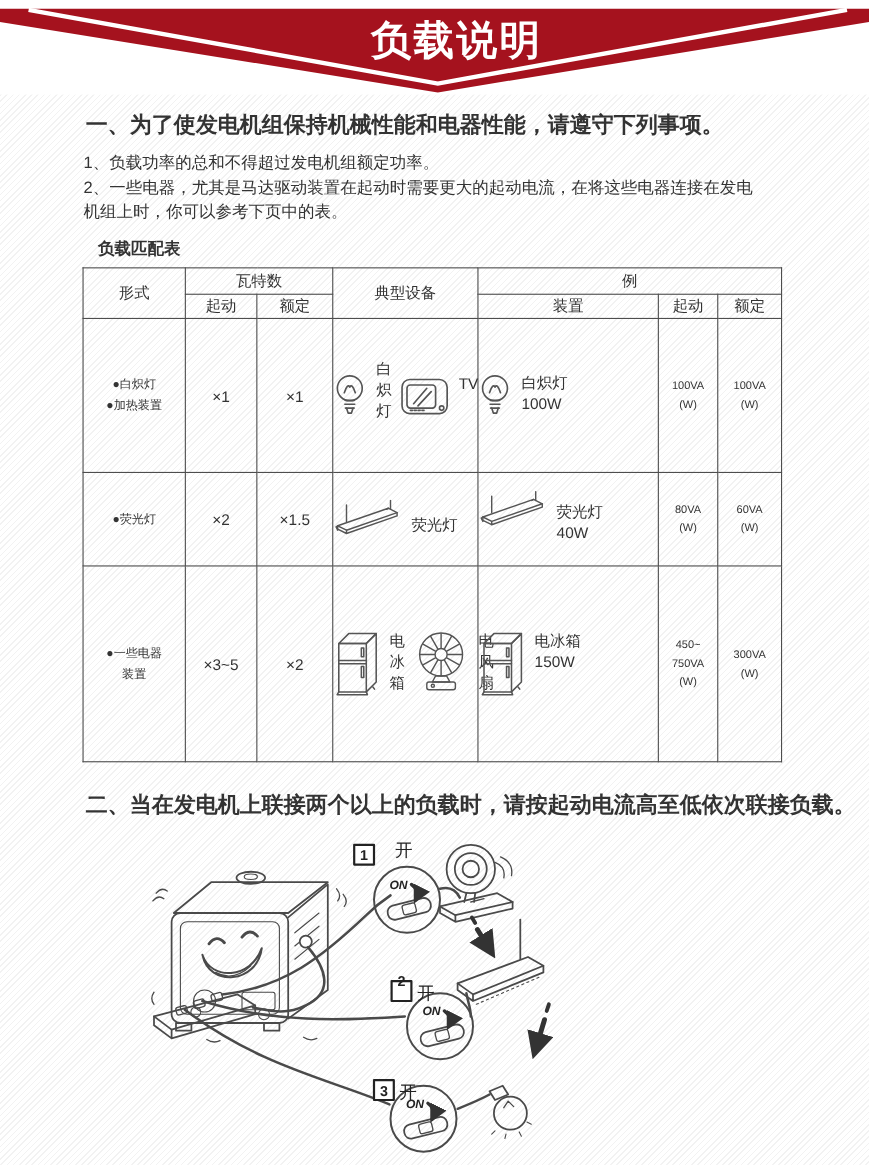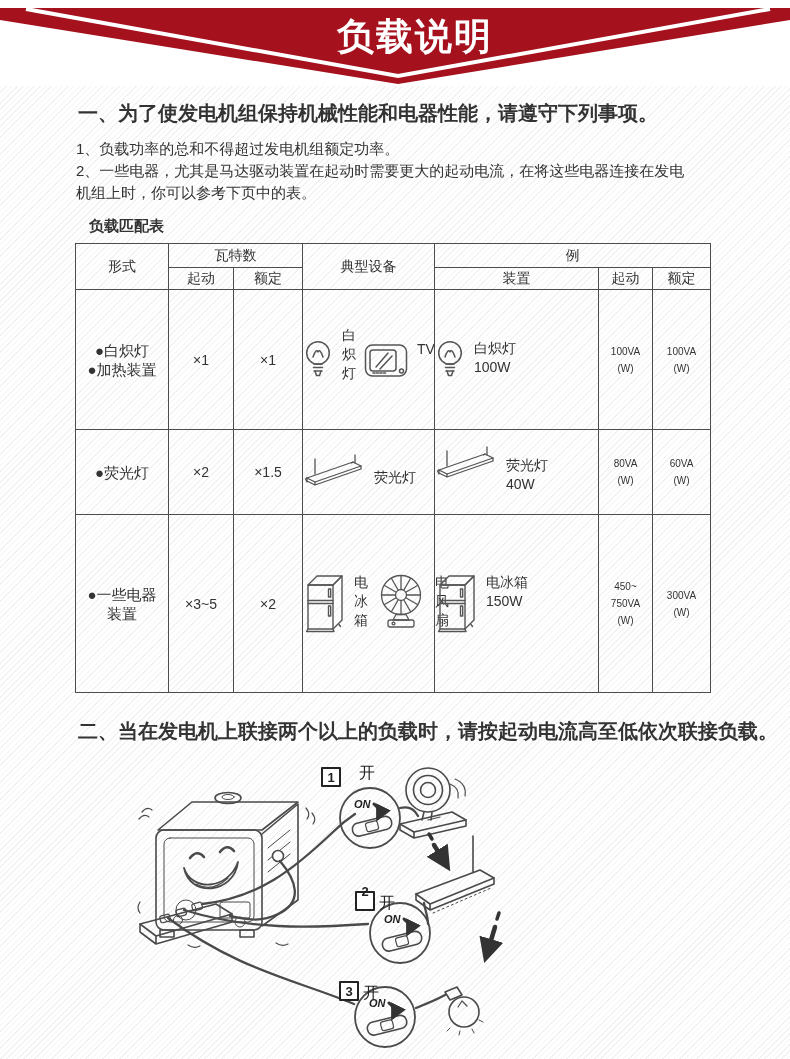--- a/index.html
+++ b/index.html
@@ -35,21 +35,21 @@
   table.load{
     position:absolute;left:75px;top:157px;width:635px;
     border-collapse:collapse;table-layout:fixed;
   }
   table.load th, table.load td{
     border:1px solid #4d4d4d;font-weight:normal;color:#333;
     text-align:center;vertical-align:middle;padding:0;
   }
   table.load th{font-size:14px;}
   th.rh1{height:23px;} th.rh2{height:21px;}
-  td.c-type{text-align:left;padding-left:7px;font-size:15px;white-space:pre-line;line-height:19px;}
+  td.c-type{text-align:left;padding-left:7px;font-size:11px;white-space:pre-line;line-height:19px;}
   td.c-mult{font-size:14px;}
   td.c-va{font-size:10px;white-space:pre-line;line-height:17px;}
   .dev-stack{display:flex;flex-direction:row;align-items:center;gap:8px;padding:8px 0;}
   .dev-item{display:flex;gap:9px;}
   .dev-item .lbl{font-size:14px;white-space:pre-line;line-height:19px;text-align:left;padding-bottom:4px;}
   .dev-item.mid{align-items:center;}
   .icon svg{display:block;}
   tr.r1{height:140px;} tr.r2{height:85px;} tr.r3{height:178px;}
   
   .illu{position:absolute;left:128px;top:666px;width:500px;height:307px;}

